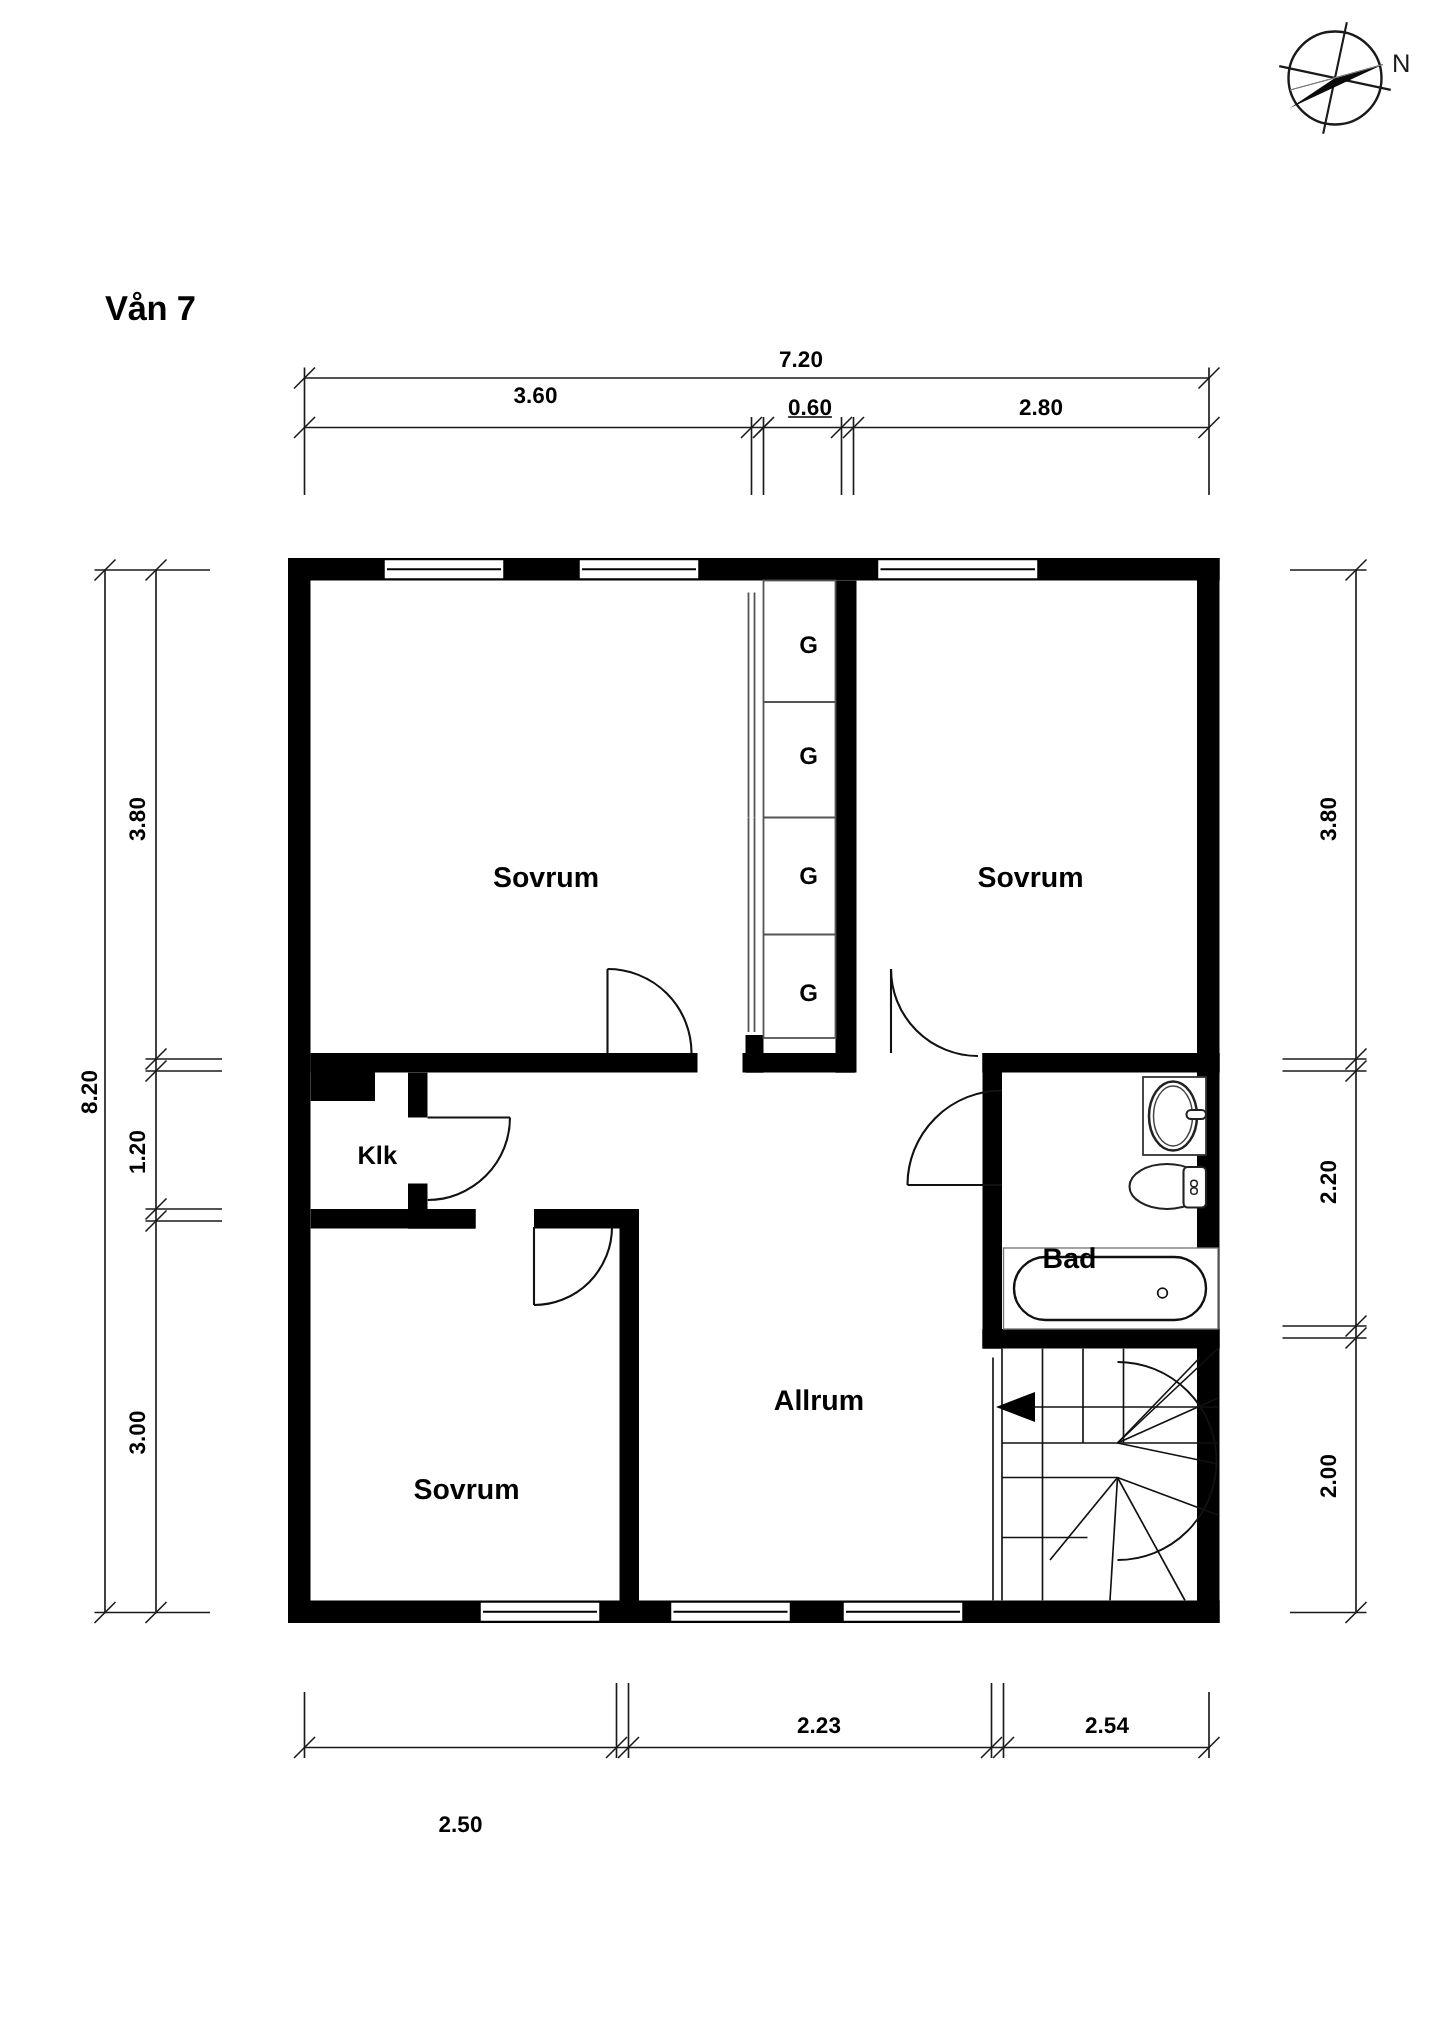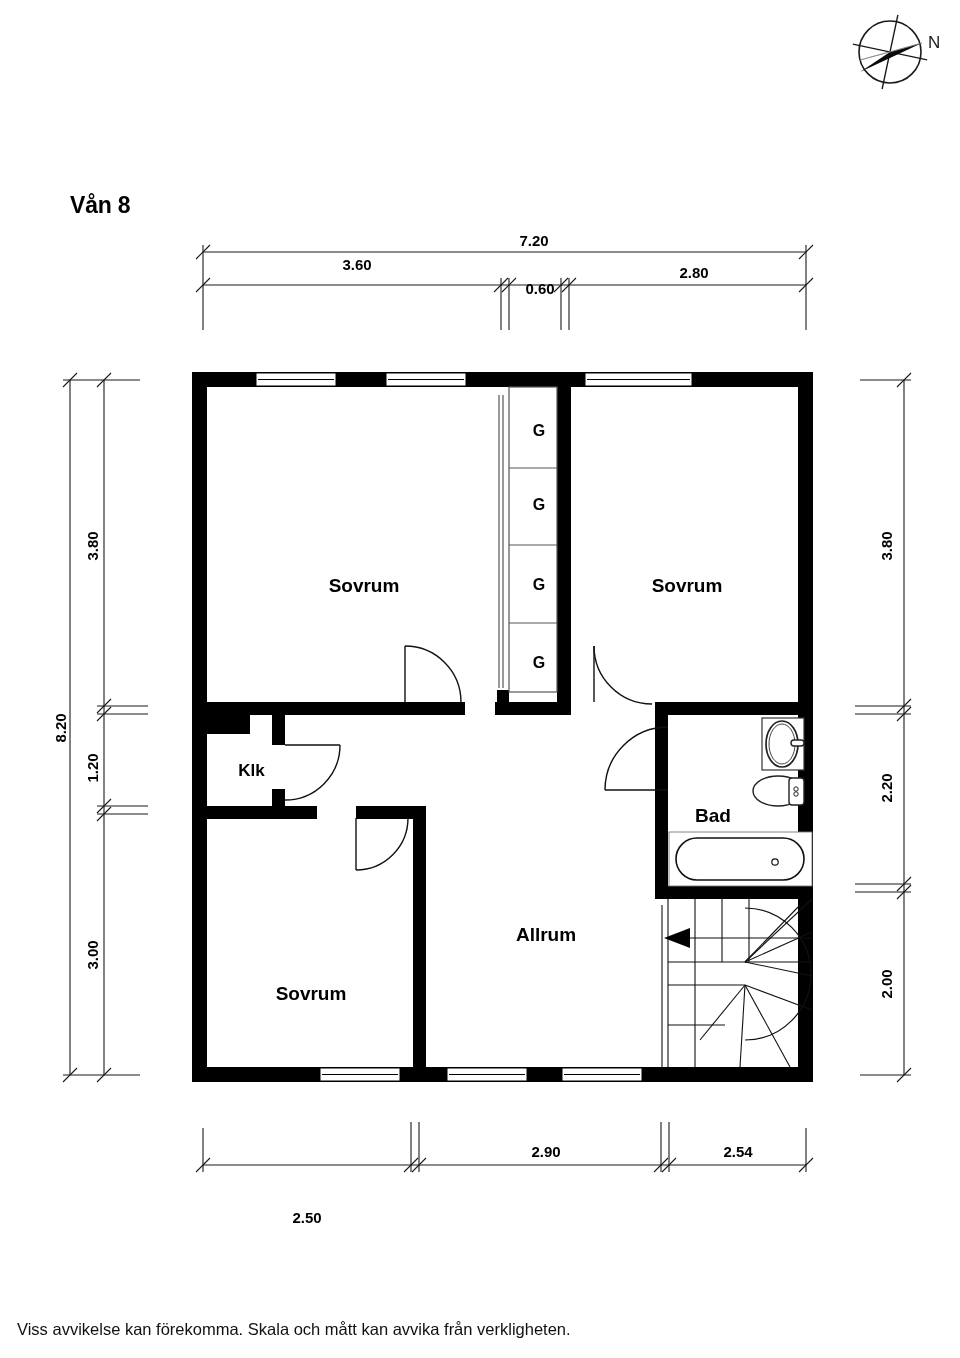--- a/index.html
+++ b/index.html
@@ -314,49 +314,48 @@
       <line x1="745" y1="985" x2="740" y2="1067"></line>
       <line x1="745" y1="985" x2="700" y2="1040"></line>
 
       <path d="M 745 908 A 62 62 0 0 1 745 1040" stroke="#111" stroke-width="1.2" fill="none"></path>
 
       <polygon points="664,938 690,928 690,948" fill="#000000" stroke="none"></polygon>
     </g>
 
   </svg>
 
-  <div class="floor-title">Vån 8</div>
+  <div class="floor-title">Vån 7</div>
 
   <div class="compass-label">N</div>
 
   <div class="room-label big" style="left:364px; top:546px;">Sovrum</div>
   <div class="room-label big" style="left:687px; top:546px;">Sovrum</div>
   <div class="room-label big" style="left:311px; top:954px;">Sovrum</div>
   <div class="room-label big" style="left:546px; top:895px;text-align:right;">Allrum</div>
-  <div class="room-label big" style="left:713px; top:776px;">Bad</div>
+  <div class="room-label big" style="left:713px; top:800px;">Bad</div>
   <div class="room-label small" style="left:246px; top:771px;">Klk</div>
 
   <div class="closet-letter" style="left:539px; top:431px;">G</div>
   <div class="closet-letter" style="left:539px; top:505px;">G</div>
   <div class="closet-letter" style="left:539px; top:585px;">G</div>
   <div class="closet-letter" style="left:539px; top:663px;">G</div>
 
   <div class="dim-label" style="left:504px; top:240px;margin-left:30px;">7.20</div>
   <div class="dim-label" style="left:357px; top:264px;">3.60</div>
-  <div class="dim-label" style="left:540px; top:288px;">0.60</div>
+  <div class="dim-label" style="left:540px; top:272px;text-decoration:underline;">0.60</div>
   <div class="dim-label" style="left:694px; top:272px;">2.80</div>
 
   <div class="dim-label" style="left:307px; top:1217px;">2.50</div>
-  <div class="dim-label" style="left:546px; top:1151px;">2.90</div>
+  <div class="dim-label" style="left:546px; top:1151px;">2.23</div>
   <div class="dim-label" style="left:738px; top:1151px;">2.54</div>
 
   <div class="dim-label vert" style="left:60px; top:728px;">8.20</div>
   <div class="dim-label vert" style="left:92px; top:546px;">3.80</div>
   <div class="dim-label vert" style="left:92px; top:768px;">1.20</div>
   <div class="dim-label vert" style="left:92px; top:955px;">3.00</div>
 
   <div class="dim-label vert" style="left:886px; top:546px;">3.80</div>
   <div class="dim-label vert" style="left:886px; top:788px;">2.20</div>
   <div class="dim-label vert" style="left:886px; top:984px;">2.00</div>
 
-  <div class="disclaimer">Viss avvikelse kan förekomma. Skala och mått kan avvika från verkligheten.</div>
 
 </div>
 
 </body></html>

